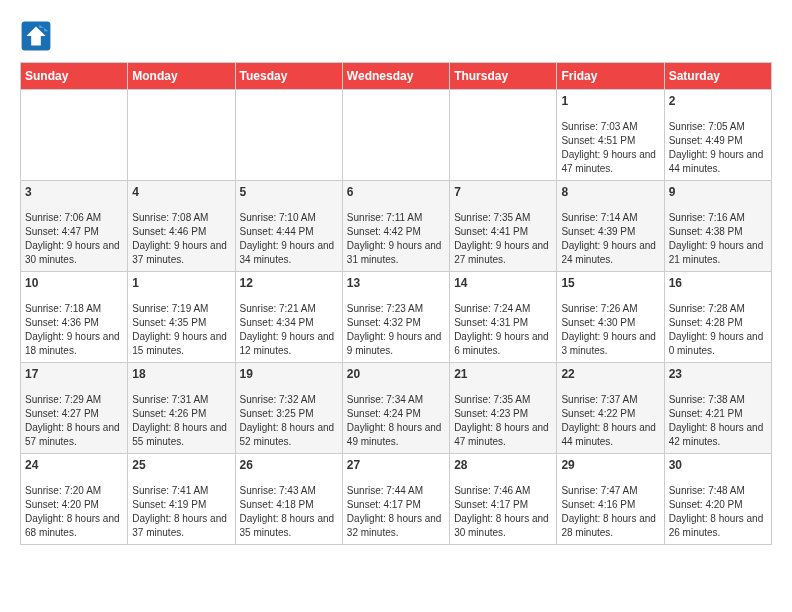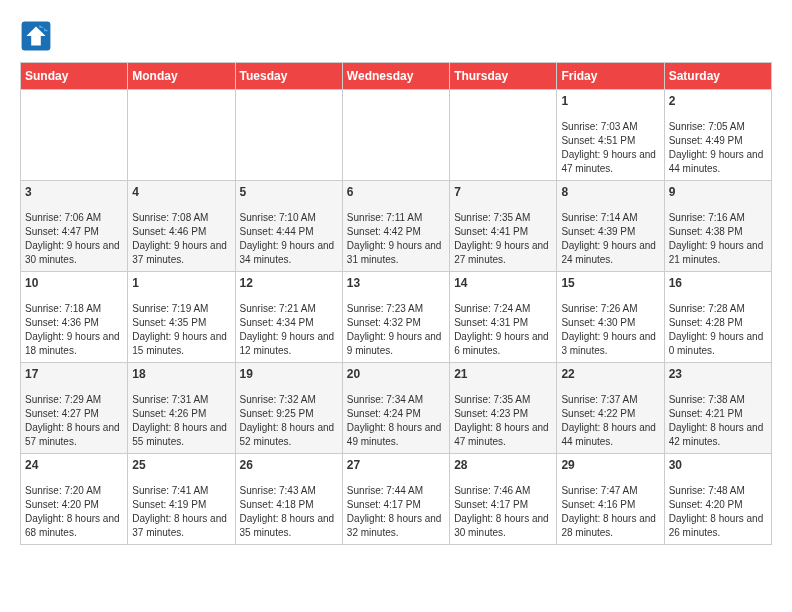--- a/index.html
+++ b/index.html
@@ -272,21 +272,21 @@
         <div class="day-info">
           <span>Sunrise: 7:31 AM</span><br>
           <span>Sunset: 4:26 PM</span><br>
           <span>Daylight: 8 hours and 55 minutes.</span>
         </div>
         </td>
         <td>
           <div class="day-num">19</div>
         <div class="day-info">
           <span>Sunrise: 7:32 AM</span><br>
-          <span>Sunset: 9:25 PM</span><br>
+          <span>Sunset: 3:25 PM</span><br>
           <span>Daylight: 8 hours and 52 minutes.</span>
         </div>
         </td>
         <td>
           <div class="day-num">20</div>
         <div class="day-info">
           <span>Sunrise: 7:34 AM</span><br>
           <span>Sunset: 4:24 PM</span><br>
           <span>Daylight: 8 hours and 49 minutes.</span>
         </div>

